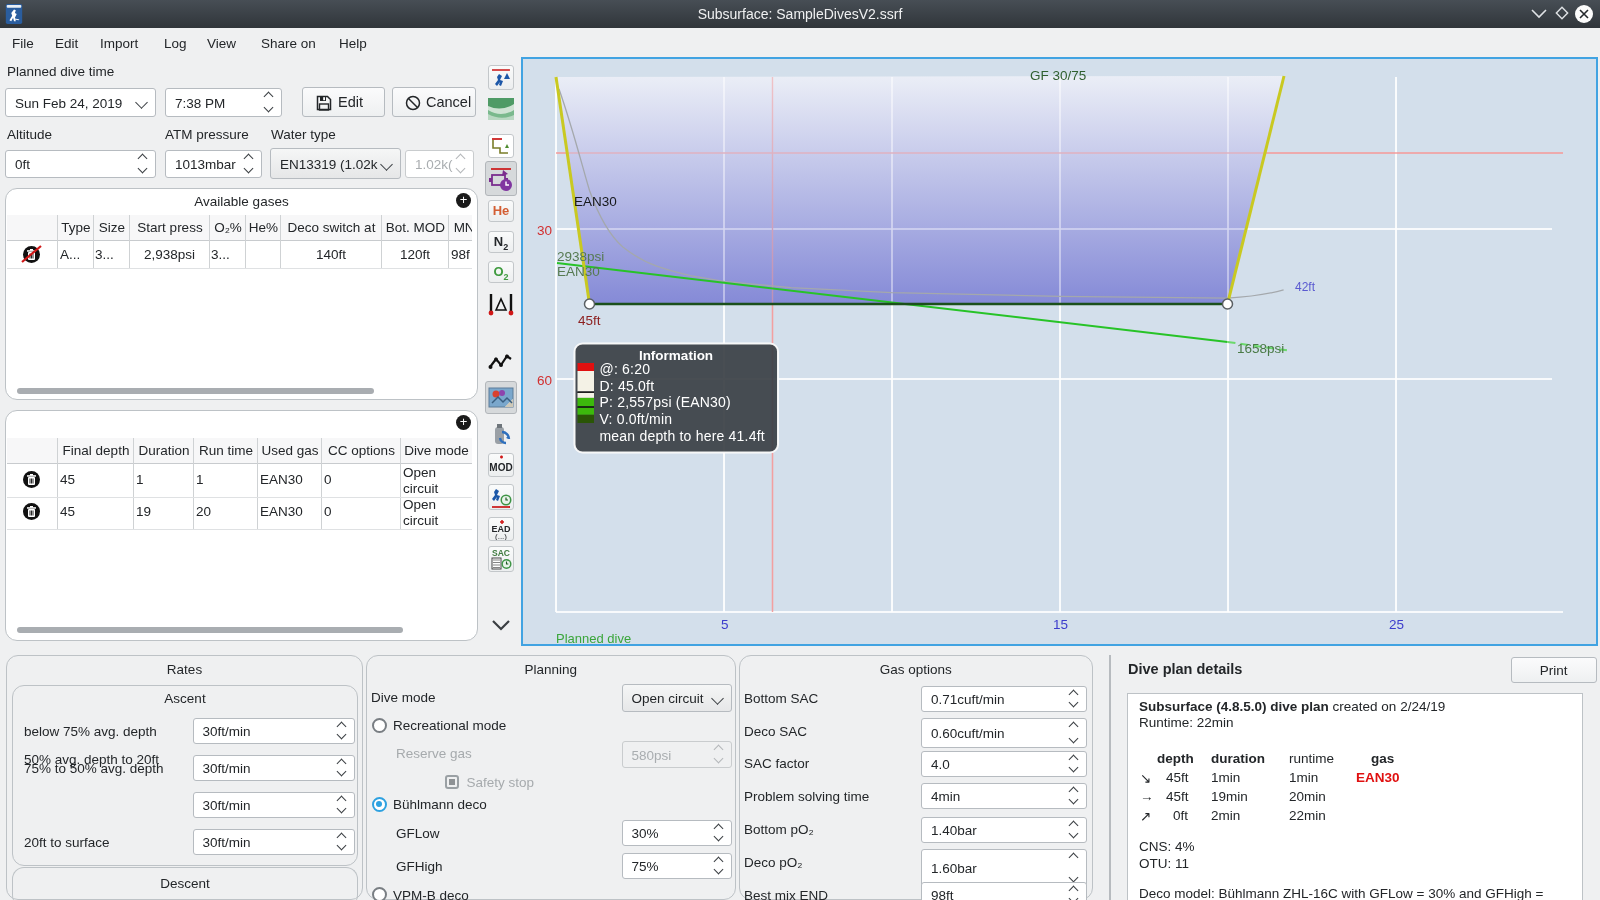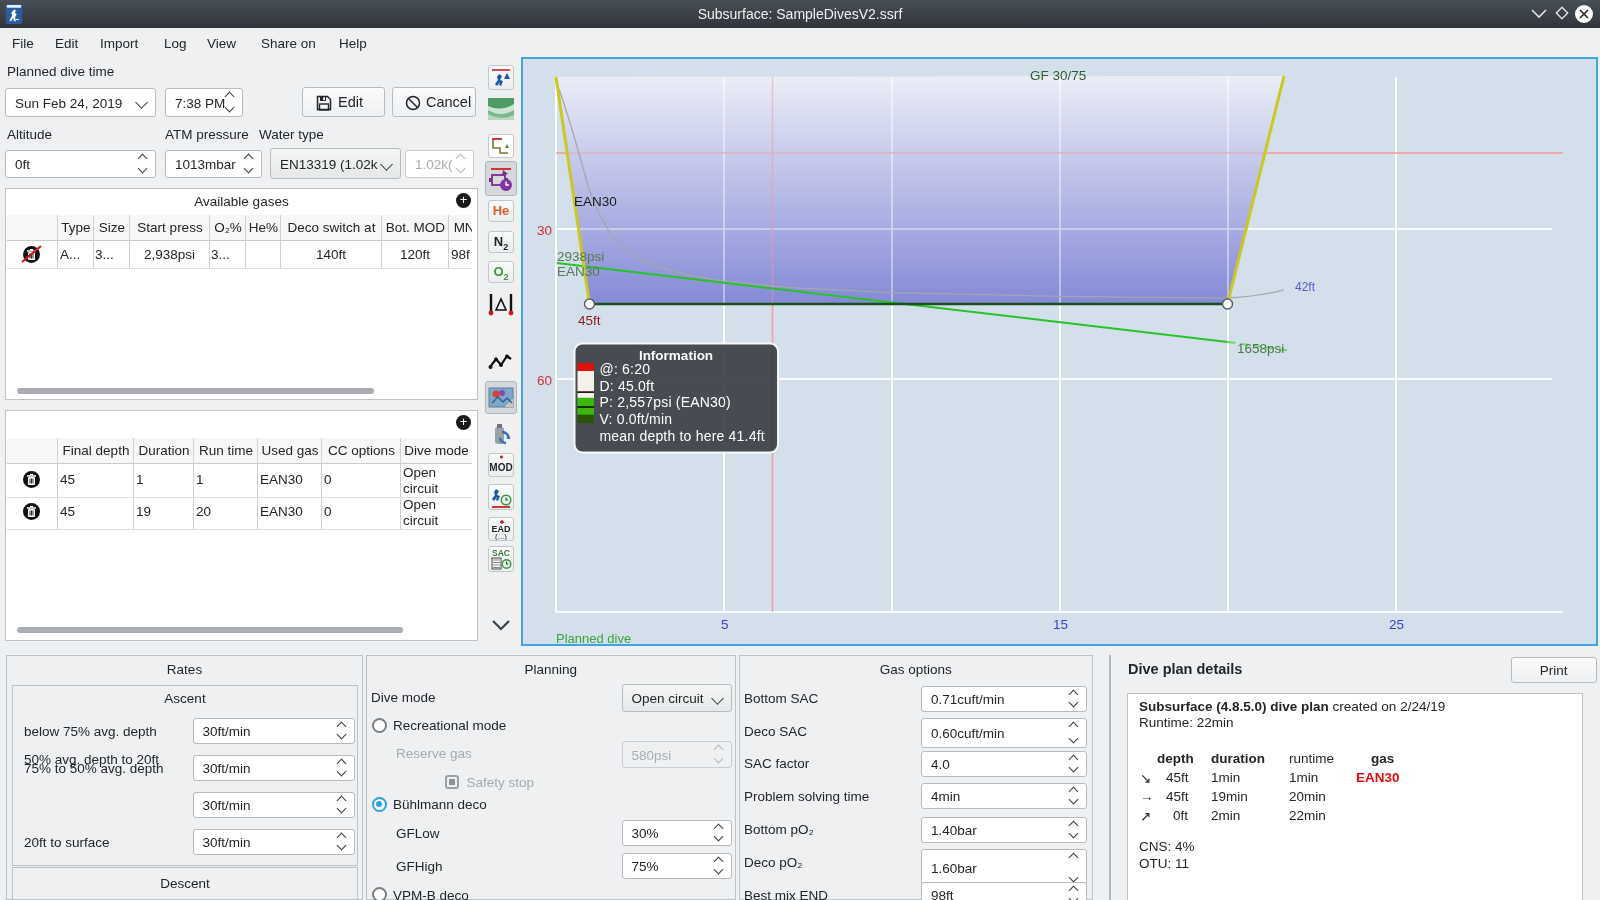--- a/index.html
+++ b/index.html
@@ -22,21 +22,21 @@
 .dis { border-color:#c9ccce; color:#a9adb0; }
 .dis .t { color:#a9adb0; }
 
 .cu, .cd { position:absolute; width:7px; height:7px; border:solid #3a3e42; border-width:0; }
 .cu { border-top:1.5px solid #3a3e42; border-right:1.5px solid #3a3e42; transform:rotate(-45deg); }
 .cd { border-bottom:1.5px solid #3a3e42; border-right:1.5px solid #3a3e42; transform:rotate(45deg); }
 .dis .cu { border-color:#b4b7ba; } .dis .cd { border-color:#b4b7ba; }
 .spin .cu { right:9px; top:4px; } .spin .cd { right:9px; bottom:5px; }
 .combo .cd1 { position:absolute; right:9px; top:9px; width:9px; height:9px; border-bottom:1.8px solid #3a3e42; border-right:1.8px solid #3a3e42; transform:rotate(45deg); }
 
-.panel { position:absolute; border:1px solid #bdc2c6; border-radius:0; }
+.panel { position:absolute; border:1px solid #bdc2c6; border-radius:12px; }
 .ptitle { position:absolute; width:100%; text-align:center; font-size:13.5px; color:#232629; }
 .plus { position:absolute; width:15px; height:15px; border-radius:50%; background:#1a1a1a; color:#fff; font-size:13px; line-height:13px; text-align:center; }
 
 .thead { position:absolute; background:#f7f7f8; border-bottom:1px solid #c8cbce; }
 .tsep { position:absolute; width:1px; background:#cfd2d4; }
 .hcell { position:absolute; font-size:13.5px; color:#232629; text-align:center; overflow:hidden; white-space:nowrap; }
 .tcell { position:absolute; font-size:13.5px; color:#232629; overflow:hidden; white-space:nowrap; }
 .rowline { position:absolute; height:1px; background:#dfe1e3; }
 .scrollh { position:absolute; height:6px; border-radius:3px; background:#a9adb1; }
 .trash { position:absolute; width:17px; height:17px; border-radius:50%; background:#111; }
@@ -79,21 +79,21 @@
 <div class="menu" style="left:164px">Log</div>
 <div class="menu" style="left:207px">View</div>
 <div class="menu" style="left:261px">Share on</div>
 <div class="menu" style="left:339px">Help</div>
 
 <div class="lbl" style="left:7px;top:64px">Planned dive time</div>
 <div class="combo" style="left:5px;top:88px;width:151px;height:29px;background:#fff">
     <span class="t">Sun Feb 24, 2019</span>
     <span class="cd1"></span>
   </div>
-<div class="spin" style="left:165px;top:88px;width:78px;height:29px">
+<div class="spin" style="left:165px;top:88px;width:117px;height:29px">
     <span class="t">7:38 PM</span>
     <span class="cu"></span>
     <span class="cd"></span>
   </div>
 <div class="btn" style="left:302px;top:87px;width:83px;height:30px">
   <svg class="abs" style="left:13px;top:7px" width="16" height="16" viewBox="0 0 16 16">
       <path d="M1.5,1.5 h10 l3,3 v10 h-13 z" fill="none" stroke="#232629" stroke-width="1.5"></path>
       <rect x="4" y="1.5" width="6" height="4.5" fill="#232629"></rect>
       <rect x="7.2" y="2.2" width="1.8" height="3" fill="#fff"></rect>
       <rect x="3.5" y="9" width="9" height="6" fill="none" stroke="#232629" stroke-width="1.4"></rect>
@@ -102,21 +102,21 @@
 </div>
 <div class="btn" style="left:392px;top:87px;width:84px;height:30px">
   <svg class="abs" style="left:12px;top:7px" width="16" height="16" viewBox="0 0 16 16">
       <circle cx="8" cy="8" r="6.5" fill="none" stroke="#232629" stroke-width="1.5"></circle>
       <path d="M3.5,3.5 L12.5,12.5" stroke="#232629" stroke-width="1.5"></path>
     </svg>
   <span class="abs" style="left:33px;top:6px;font-size:14.5px">Cancel</span>
 </div>
 <div class="lbl" style="left:7px;top:127px">Altitude</div>
 <div class="lbl" style="left:165px;top:127px">ATM pressure</div>
-<div class="lbl" style="left:259px;top:127px">Water type</div>
+<div class="lbl" style="left:271px;top:127px">Water type</div>
 <div class="spin" style="left:5px;top:150px;width:151px;height:28px">
     <span class="t">0ft</span>
     <span class="cu"></span>
     <span class="cd"></span>
   </div>
 <div class="spin" style="left:165px;top:150px;width:97px;height:28px">
     <span class="t">1013mbar</span>
     <span class="cu"></span>
     <span class="cd"></span>
   </div>
@@ -567,13 +567,14 @@
   <div class="abs" style="left:12px;top:95px">→</div>
     <div class="abs" style="left:38px;top:95px">45ft</div>
     <div class="abs" style="left:83px;top:95px">19min</div>
     <div class="abs" style="left:161px;top:95px">20min</div>
   <div class="abs" style="left:12px;top:114px">↗</div>
     <div class="abs" style="left:45px;top:114px">0ft</div>
     <div class="abs" style="left:83px;top:114px">2min</div>
     <div class="abs" style="left:161px;top:114px">22min</div>
   <div class="abs" style="left:11px;top:145px">CNS: 4%</div>
   <div class="abs" style="left:11px;top:162px">OTU: 11</div>
+  <div class="abs" style="left:11px;top:192px">Deco model: Bühlmann ZHL-16C with GFLow = 30% and GFHigh =</div>
 </div>
 
 </body></html>

